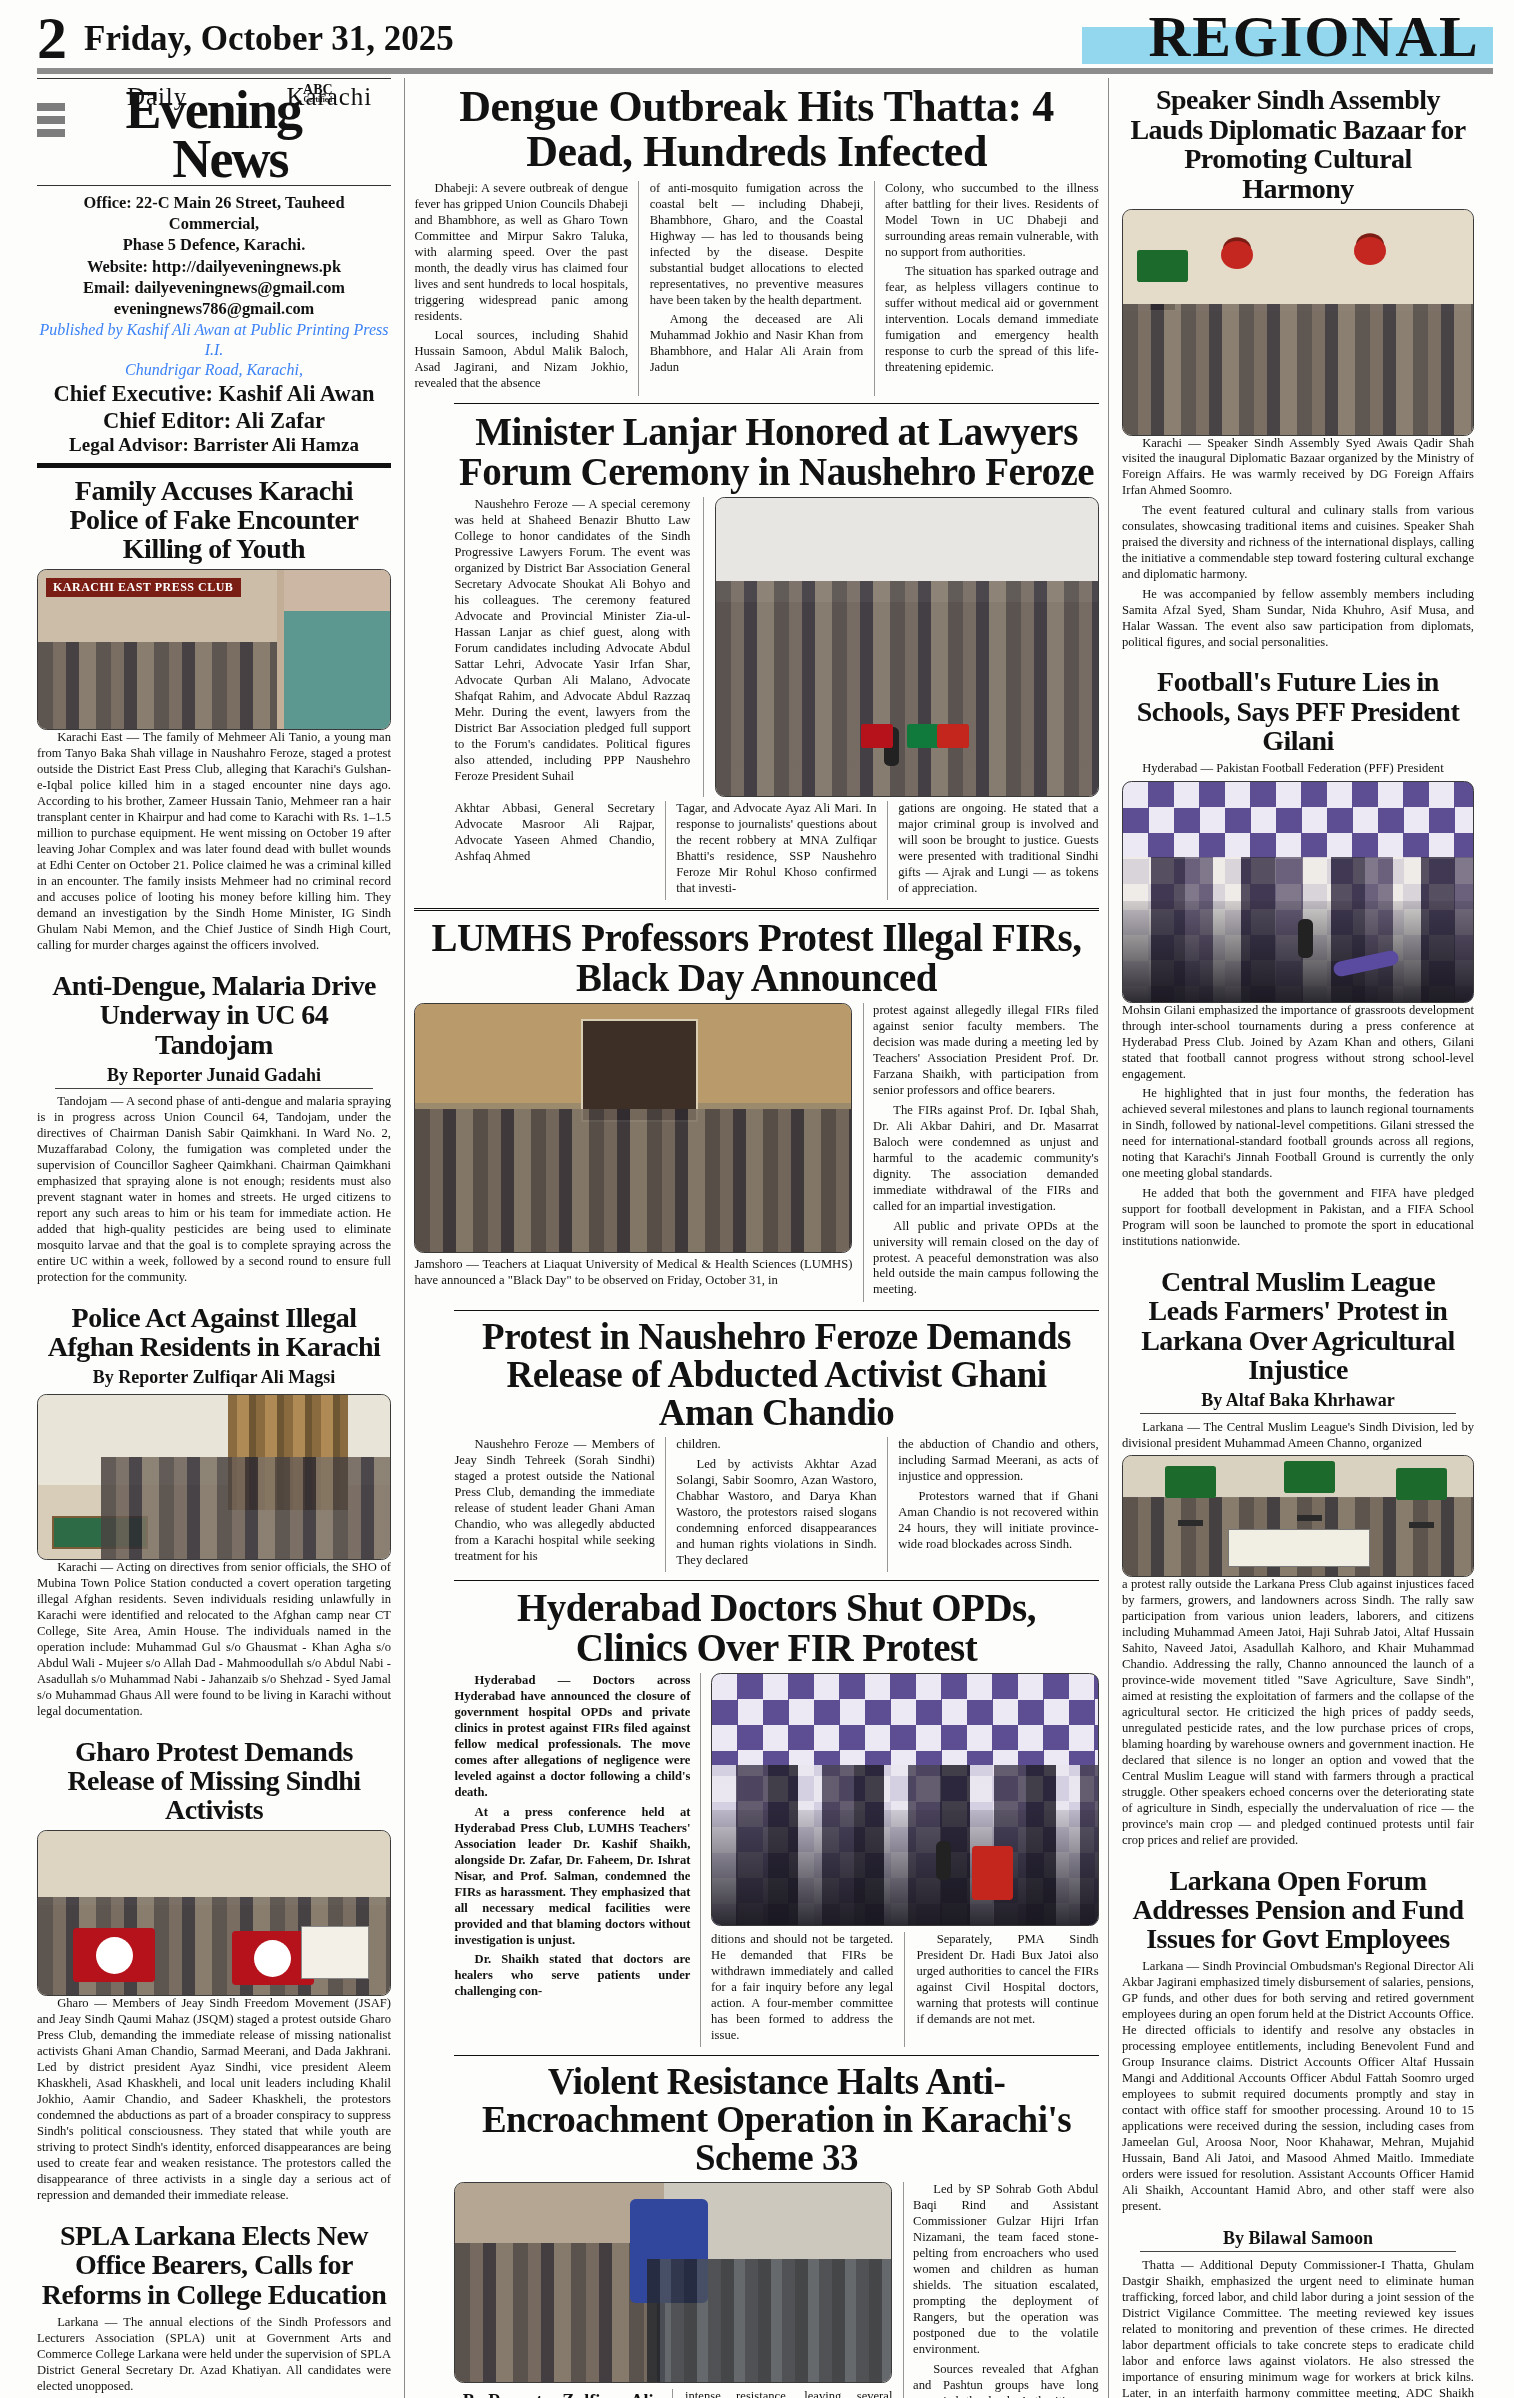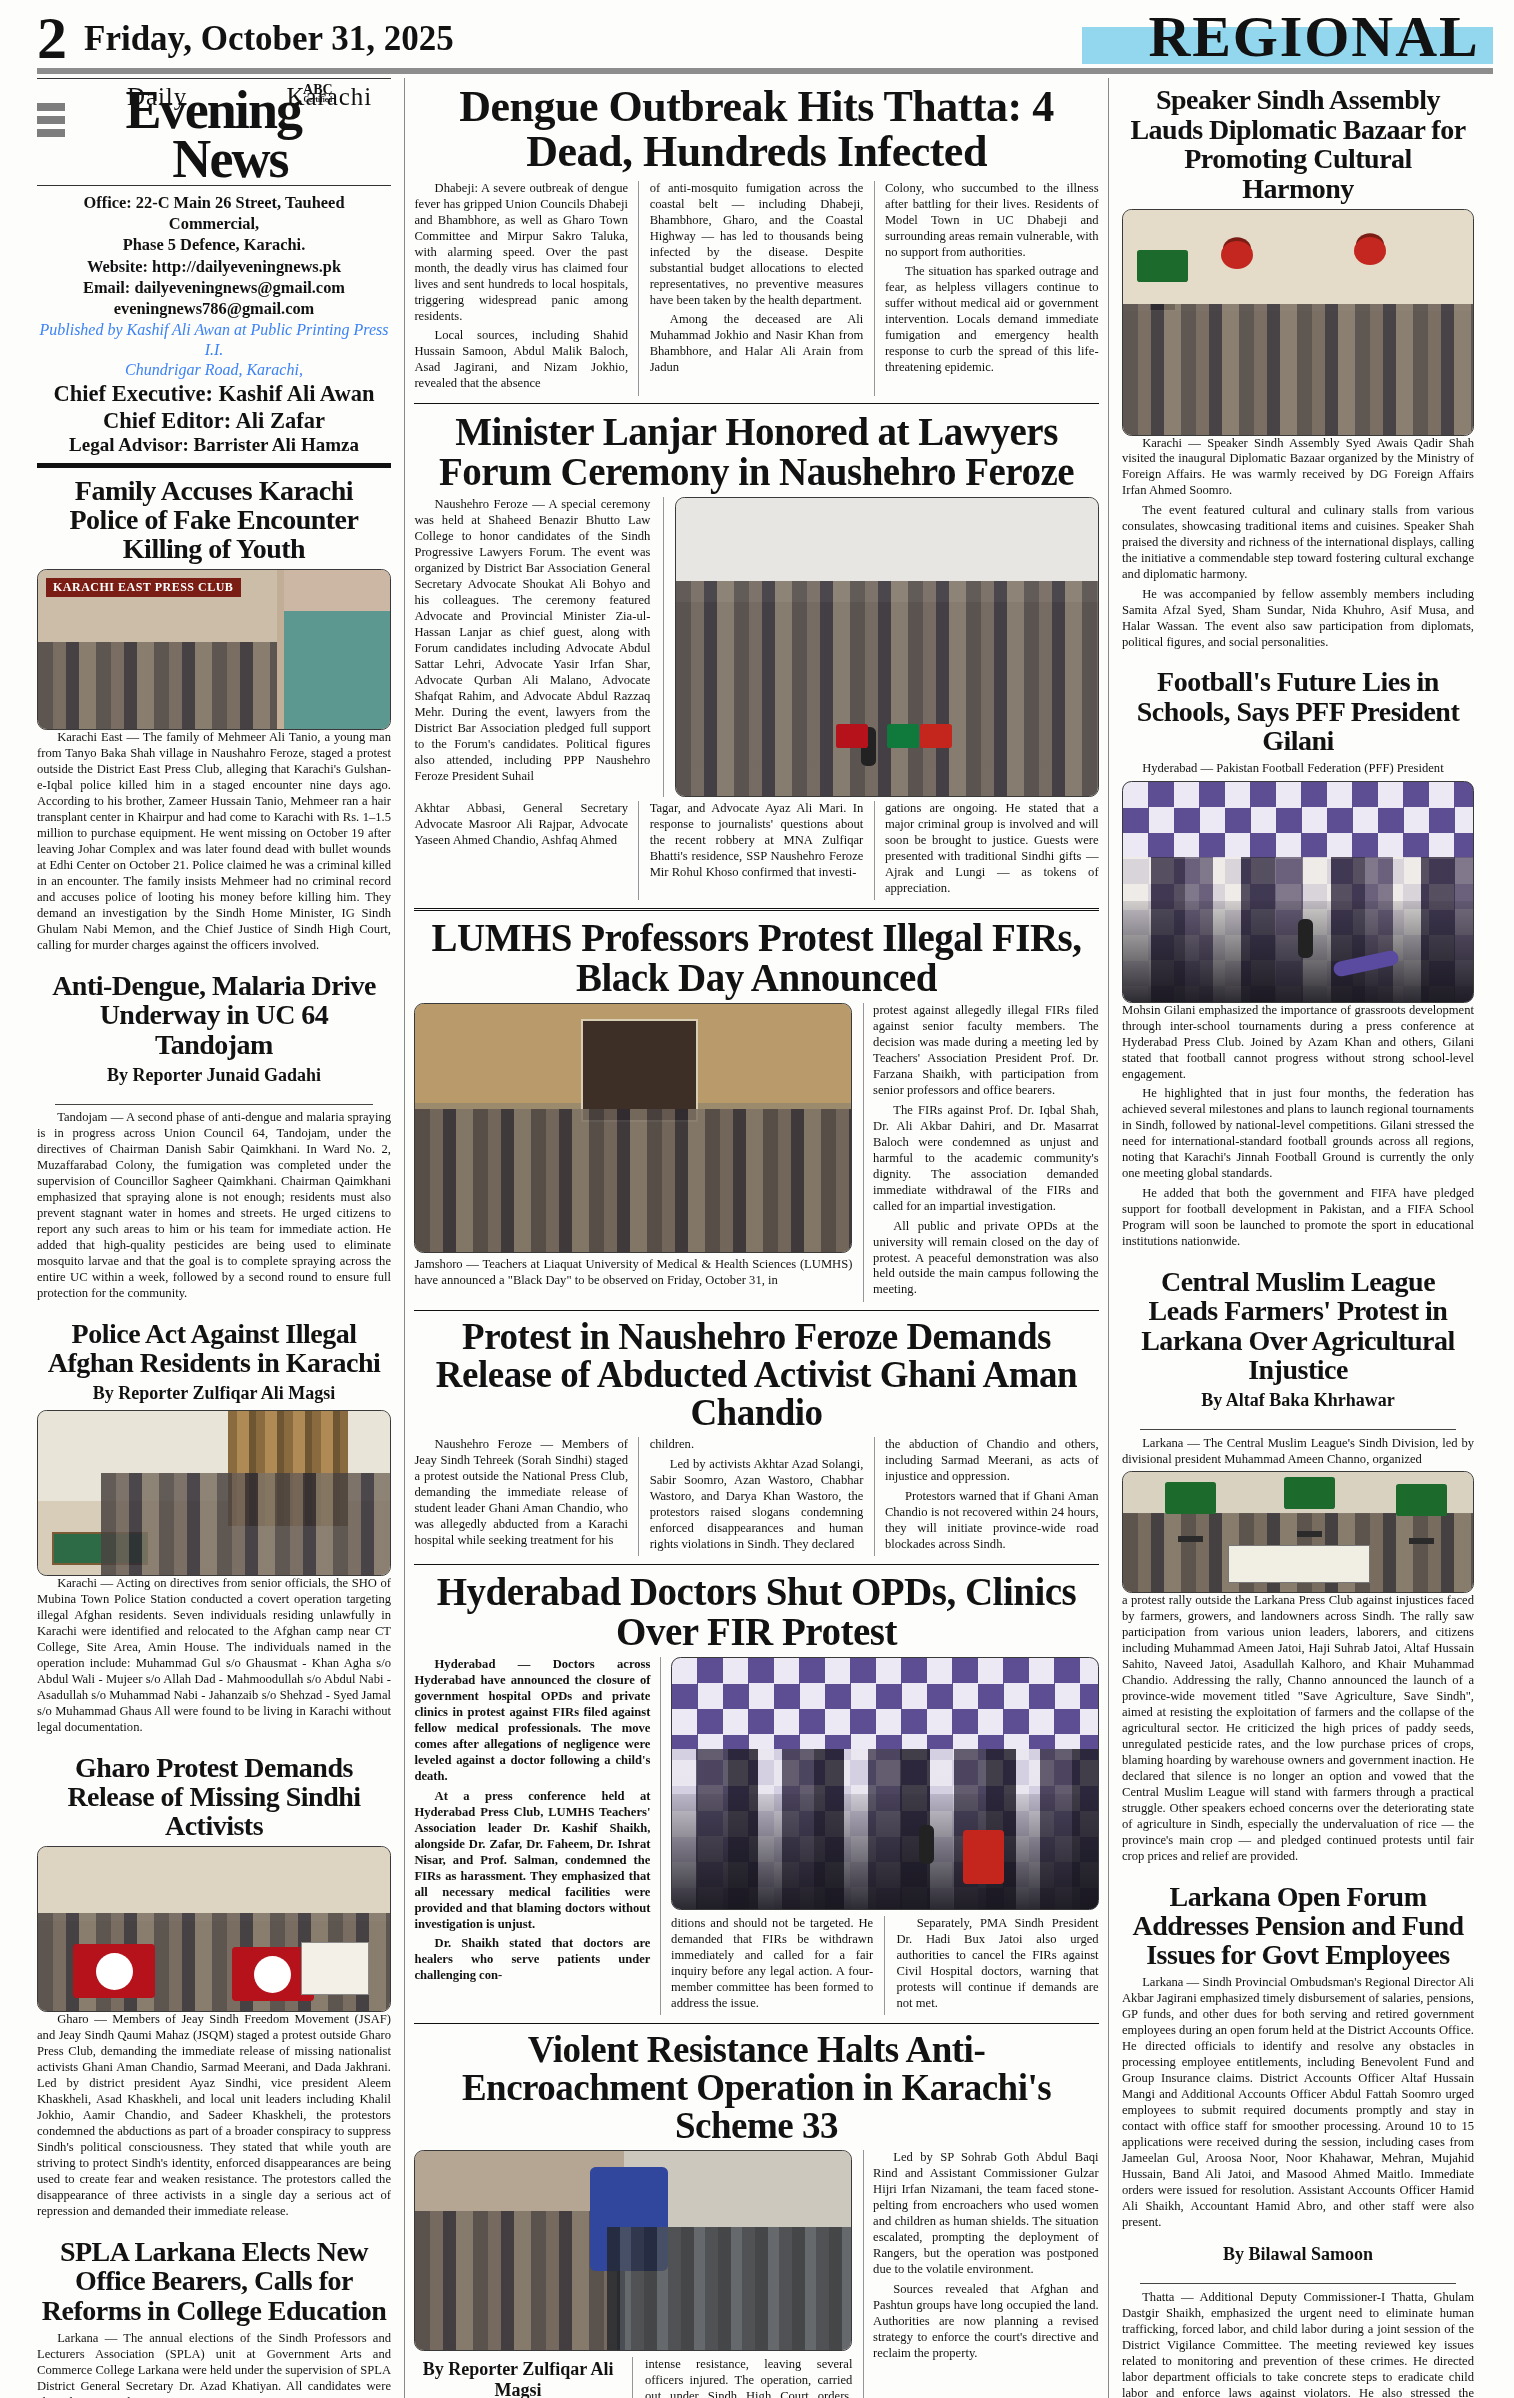--- a/index.html
+++ b/index.html
@@ -30,33 +30,33 @@
   .mast-pub{font-size:16px;font-style:italic;color:#3b82f6;line-height:1.25;}
   .mast-exec{font-size:22.5px;font-weight:bold;line-height:1.2;}
   .mast-legal{font-size:19px;font-weight:bold;}
   
   .hl{font-weight:bold;text-align:center;line-height:1.02;letter-spacing:-0.5px;margin:5.6px 3.7px;}
   .hl-xl{font-size:44px;}
   .hl-lg{font-size:39px;}
   .hl-md{font-size:37px;}
   .hl-s{font-size:28px;line-height:1.05;}
   .byline{font-size:18px;font-weight:bold;text-align:center;margin:1.9px auto 5.6px auto;}
-  .byline.rule{border-bottom:1.9px solid #444;width:90%;padding-bottom:18px;}
+  .byline.rule{border-bottom:1.9px solid #444;width:90%;padding-bottom:2px;}
   .body{font-size:12.6px;line-height:1.27;margin:0 0 3.7px 0;}
   .j{text-align:justify;}
   .ind{text-indent:1.6em;}
   .c3{display:flex;gap:10.3px;margin-top:3.7px;}
   .c3 .col{flex:1;min-width:0;}
   .c3 .col+.col{border-left:0.9px solid #979797;padding-left:10.3px;}
   .c2{display:flex;gap:10.3px;margin-top:5.6px;}
   .c2 .col{flex:1;min-width:0;}
   .c2 .col+.col{border-left:0.9px solid #979797;padding-left:12px;}
   .row{display:flex;gap:10.3px;margin-top:3.7px;}
   .art{padding:1.9px 0 7.5px 0;}
-  .rule-t{border-top:1.9px solid #111;}
+  .rule-t{border-top:1.9px solid #111;margin-left:40px;}
   .rule-d{border-top:3.7px double #111;}
   .lart{padding:1.9px 0 5.6px 0;}
   .rart{padding:1.9px 0 5.6px 0;}
   
   .photo{position:relative;overflow:hidden;border:0.9px solid #3a3a3a;border-radius:9.4px;background:#cfc8ba;}
   .photo .crowd{position:absolute;left:0;right:0;bottom:0;height:55%;background:repeating-linear-gradient(90deg,#4a4340 0 15px,#6b5f56 15px 28px,#2f2b32 28px 41px,#7d7264 41px 58px);opacity:.85;}
   .sign{position:absolute;top:7.5px;left:7.5px;background:#7a1d14;color:#fff;font-weight:bold;font-size:12px;padding:1.9px 7.5px;letter-spacing:0.5px;}
   .scrubs{position:absolute;right:0;top:0;width:30%;height:100%;background:linear-gradient(180deg,#cbb7a4 0 26%,#5c9790 26% 100%);}
   .curtain{position:absolute;right:12%;top:0;width:34%;height:70%;background:repeating-linear-gradient(90deg,#8a6a3f 0 9.4px,#b08a55 9.4px 20.6px,#6f5633 20.6px 28px);}
   .table-green{position:absolute;left:4%;bottom:6%;width:26%;height:18%;background:#2c6b46;border:2.8px solid #7b5c36;}

